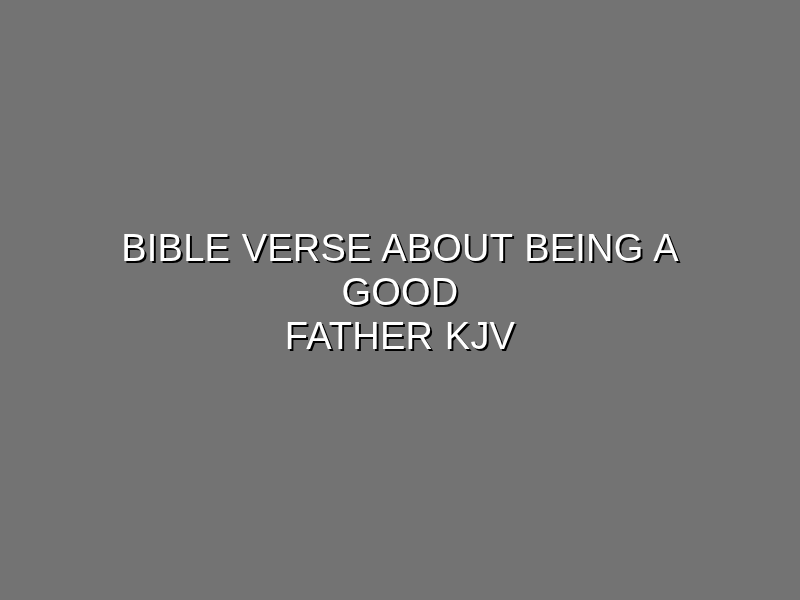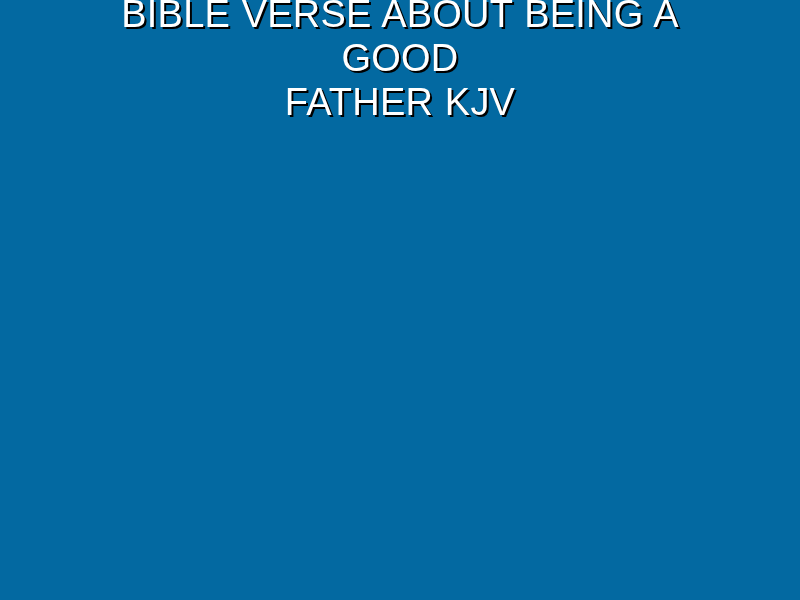--- a/index.html
+++ b/index.html
@@ -14,23 +14,24 @@
     overflow: hidden;
     font-family: "Liberation Sans", sans-serif;
   }
 
   .banner {
     position: relative;
     box-sizing: border-box;
     width: 800px;
     height: 600px;
     display: flex;
+    align-items: center;
     justify-content: center;
     
-    background-color: #0369a1;
+    background-color: #737373;
   }
 
   .title-block {
     
     width: 640px;
     margin: 0;
     padding: 0;
     transform: translateY(-8px);
   }
 

